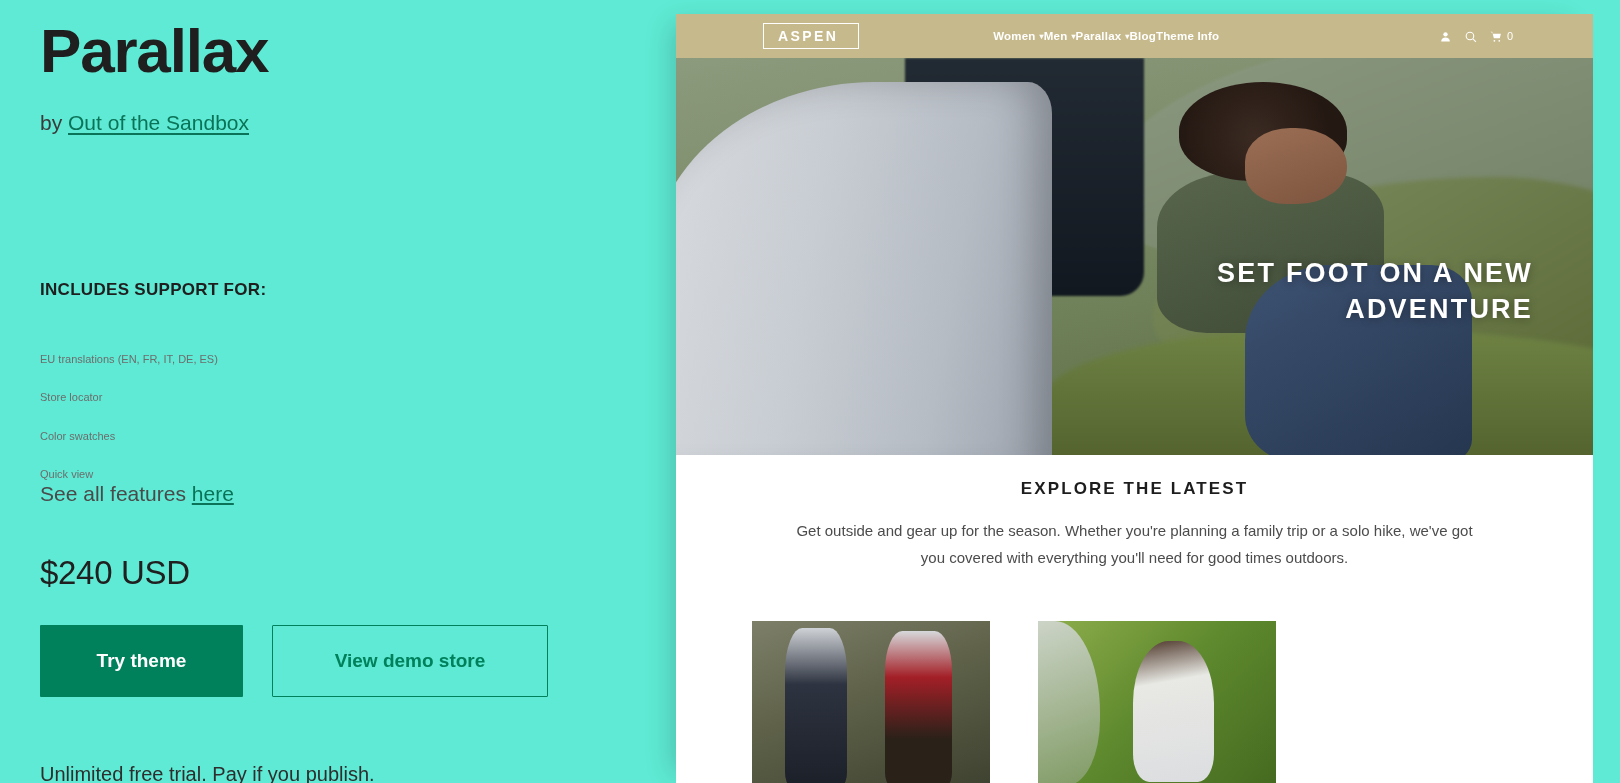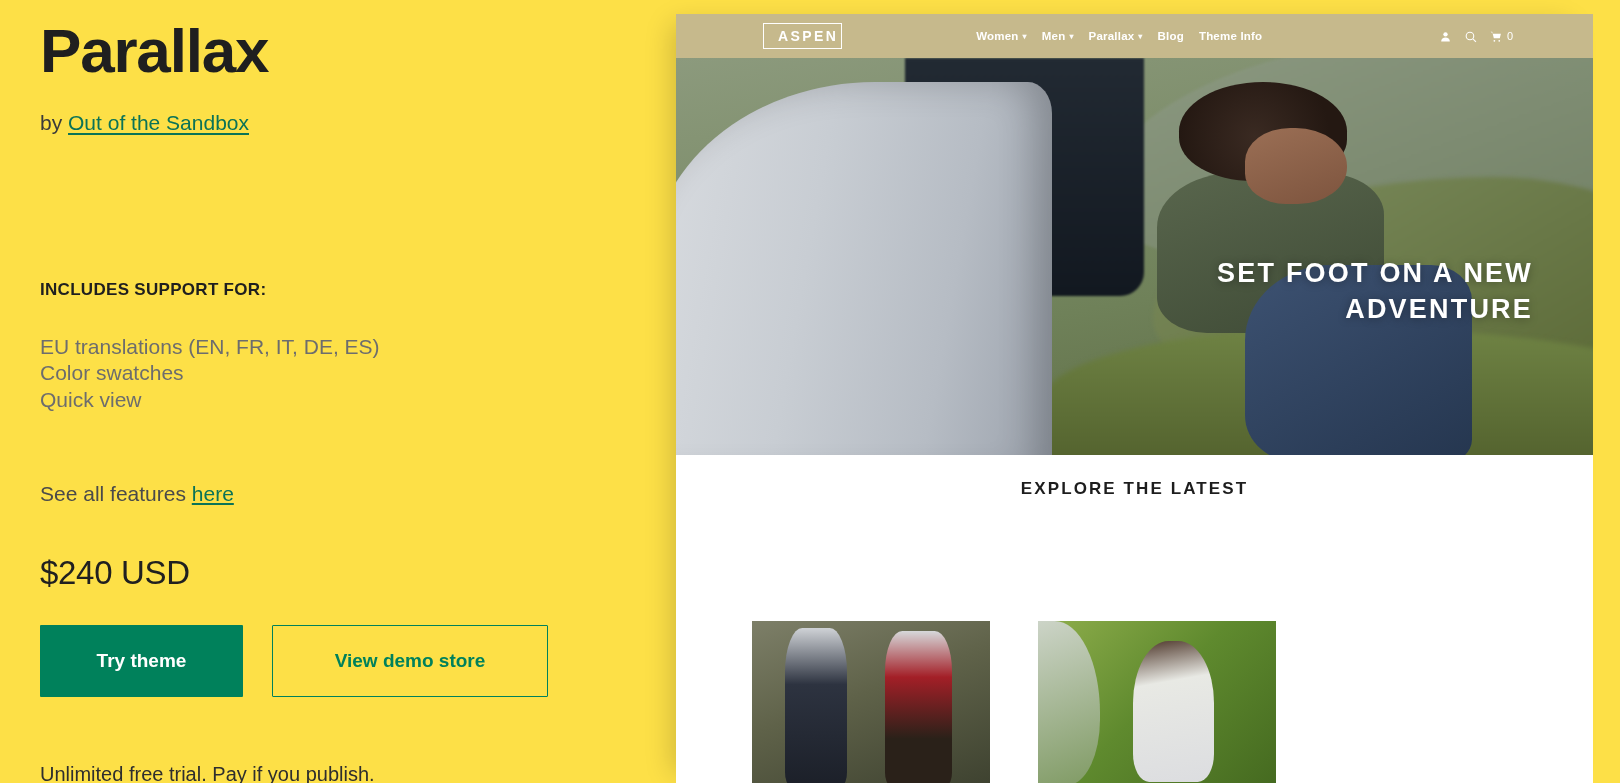--- a/index.html
+++ b/index.html
@@ -2,21 +2,21 @@
 <html><head>
 <meta charset="utf-8">
 <style>
   * { margin:0; padding:0; box-sizing:border-box; }
   html, body {
     width:1620px; height:783px;
     background:#f6f6f1;
     font-family:"Liberation Sans", sans-serif;
     overflow:hidden;
   }
-  .page { position:relative; width:1620px; height:783px; background:#fde047; }
+  .page { position:relative; width:1620px; height:783px; background:#5eead4; }
 
   
   .left { position:absolute; left:0; top:0; width:676px; height:783px; padding:0 40px; }
 
   .title {
     position:absolute; left:40px; top:18px;
     font-size:62px; font-weight:700; color:#1f1f1f;
     letter-spacing:-1.2px; line-height:1.05;
   }
   .byline {
@@ -29,21 +29,21 @@
     position:absolute; left:40px; top:167px; width:580px;
     font-size:21px; color:#3d3d3d; line-height:1.62;
   }
 
   .includes-heading {
     position:absolute; left:40px; top:280px;
     font-size:17px; font-weight:700; color:#1f1f1f; letter-spacing:.3px;
   }
 
   .feature-list { position:absolute; left:40px; top:334px; }
-  .feature-list li { list-style:none; font-size:21px; color:#6d6d6d; line-height:26.3px; }
+  .feature-list li { list-style:none; font-size:11px; color:#6d6d6d; line-height:26.3px;margin-top:12px; }
 
   .see-all {
     position:absolute; left:40px; top:482px;
     font-size:21px; color:#4a4a4a;
   }
   .see-all a { color:#0b7357; text-decoration:underline; text-underline-offset:2px; }
 
   .price {
     position:absolute; left:40px; top:554px;
     font-size:33px; color:#202020; letter-spacing:-.3px;
@@ -78,24 +78,24 @@
   }
 
   
   .site-nav {
     position:relative; height:44px; background:#c6b98c;
     display:flex; align-items:center; z-index:3;
   }
   .logo-box {
     margin-left:87px; border:1.6px solid #ffffff; color:#ffffff;
     font-size:14px; font-weight:700; letter-spacing:2.4px;
-    padding:4px 3px 4px 14px;
+    padding:4px 20px 4px 14px;
   }
   .nav-links {
-    display:flex; align-items:center; gap:15px; margin-left:134px;
+    display:flex; align-items:center; margin-left:134px;
   }
   .nav-links a {
     color:#ffffff; font-size:11.5px; font-weight:600; text-decoration:none;
     letter-spacing:.2px; display:flex; align-items:center; gap:4px;
   }
   .caret { font-size:8px; opacity:.95; }
   .nav-icons {
     position:absolute; right:80px; display:flex; align-items:center; gap:12px;
     color:#ffffff; font-size:12px;
   }
@@ -224,20 +224,21 @@
     <div class="byline">
       <span>by</span>
       <a href="#">Out of the Sandbox</a>
     </div>
 
 
     <h2 class="includes-heading">INCLUDES SUPPORT FOR:</h2>
 
     <ul class="feature-list">
       <li>EU translations (EN, FR, IT, DE, ES)</li>
+      <li>Store locator</li>
       <li>Color swatches</li>
       <li>Quick view</li>
     </ul>
 
     <div class="see-all">
       <span>See all features</span>
       <a href="#">here</a>
     </div>
 
     <div class="price">$240 USD</div>
@@ -311,20 +312,21 @@
           <div class="p-jeans"></div>
           <div class="p-hair"></div>
           <div class="p-face"></div>
         </div>
       </div>
       <div class="hero-title">SET FOOT ON A NEW ADVENTURE</div>
     </div>
 
     <div class="section-white">
       <div class="section-heading">EXPLORE THE LATEST</div>
+      <div class="section-body">Get outside and gear up for the season. Whether you're planning a family trip or a solo hike, we've got you covered with everything you'll need for good times outdoors.</div>
       <div class="tiles">
         <div class="tile tile-1"></div>
         <div class="tile tile-2"></div>
       </div>
     </div>
 
   </div>
 </div>
 
 </body></html>

